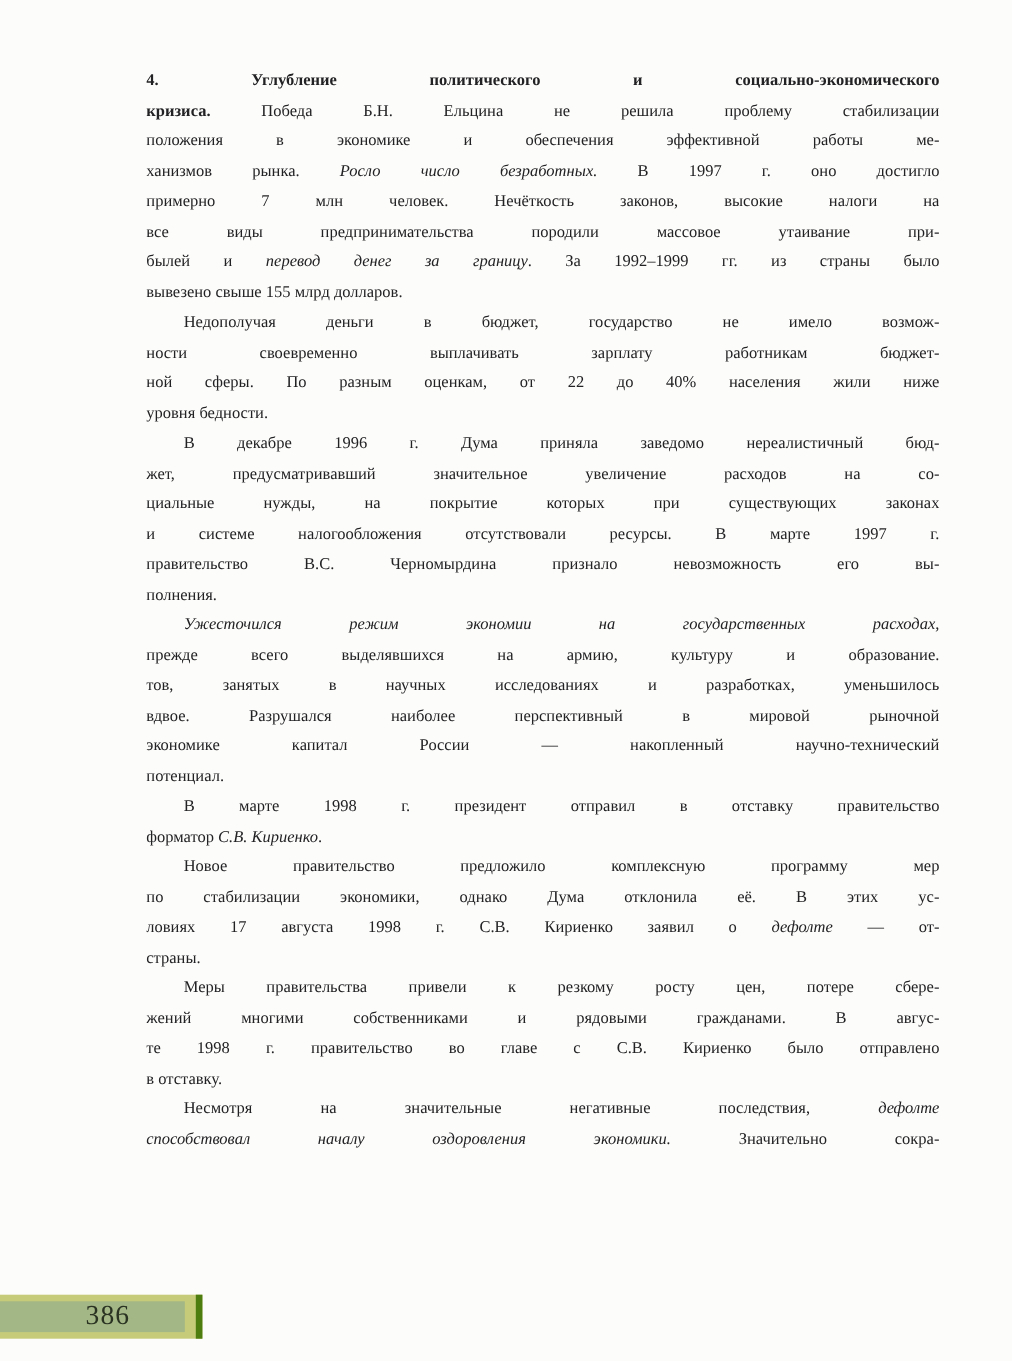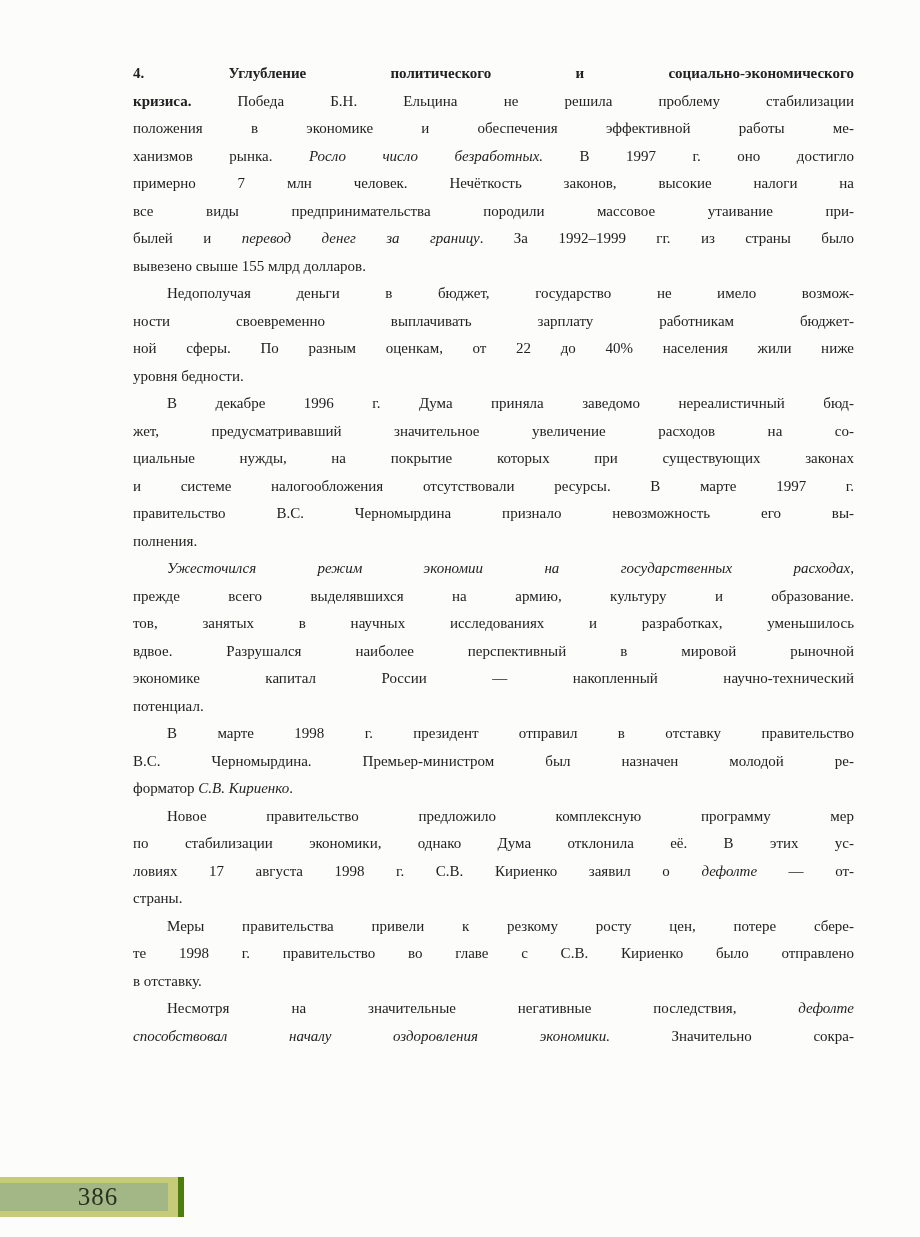--- a/index.html
+++ b/index.html
@@ -88,31 +88,31 @@
       <div class="para">
         <div class="line indent"><span class="seg-i">Ужесточился режим экономии на государственных расходах,</span></div>
         <div class="line"><span class="seg-n">прежде всего выделявшихся на армию, культуру и образование.</span></div>
         <div class="line"><span class="seg-n">тов, занятых в научных исследованиях и разработках, уменьшилось</span></div>
         <div class="line"><span class="seg-n">вдвое. Разрушался наиболее перспективный в мировой рыночной</span></div>
         <div class="line"><span class="seg-n">экономике капитал России — накопленный научно-технический</span></div>
         <div class="line last"><span class="seg-n">потенциал.</span></div>
       </div>
       <div class="para">
         <div class="line indent"><span class="seg-n">В марте 1998 г. президент отправил в отставку правительство</span></div>
-        <div class="line"><span class="seg-n">В.С. Черномырдина. Премьер-министром был назначен молодой ре-</span></div>
         <div class="line last"><span class="seg-n">форматор </span><span class="seg-i">С.В. Кириенко</span><span class="seg-n">.</span></div>
       </div>
       <div class="para">
         <div class="line indent"><span class="seg-n">Новое правительство предложило комплексную программу мер</span></div>
         <div class="line"><span class="seg-n">по стабилизации экономики, однако Дума отклонила её. В этих ус-</span></div>
         <div class="line"><span class="seg-n">ловиях 17 августа 1998 г. С.В. Кириенко заявил о </span><span class="seg-i">дефолте</span><span class="seg-n"> — от-</span></div>
         <div class="line last"><span class="seg-n">страны.</span></div>
       </div>
       <div class="para">
         <div class="line indent"><span class="seg-n">Меры правительства привели к резкому росту цен, потере сбере-</span></div>
+        <div class="line"><span class="seg-n">жений многими собственниками и рядовыми гражданами. В авгус-</span></div>
         <div class="line"><span class="seg-n">те 1998 г. правительство во главе с С.В. Кириенко было отправлено</span></div>
         <div class="line last"><span class="seg-n">в отставку.</span></div>
       </div>
       <div class="para">
         <div class="line indent"><span class="seg-n">Несмотря на значительные негативные последствия, </span><span class="seg-i">дефолте</span></div>
         <div class="line"><span class="seg-i">способствовал началу оздоровления экономики.</span><span class="seg-n"> Значительно сокра-</span></div>
       </div>
     </div>
 
   <div class="page-strip" style="background: rgb(198, 203, 122);">

